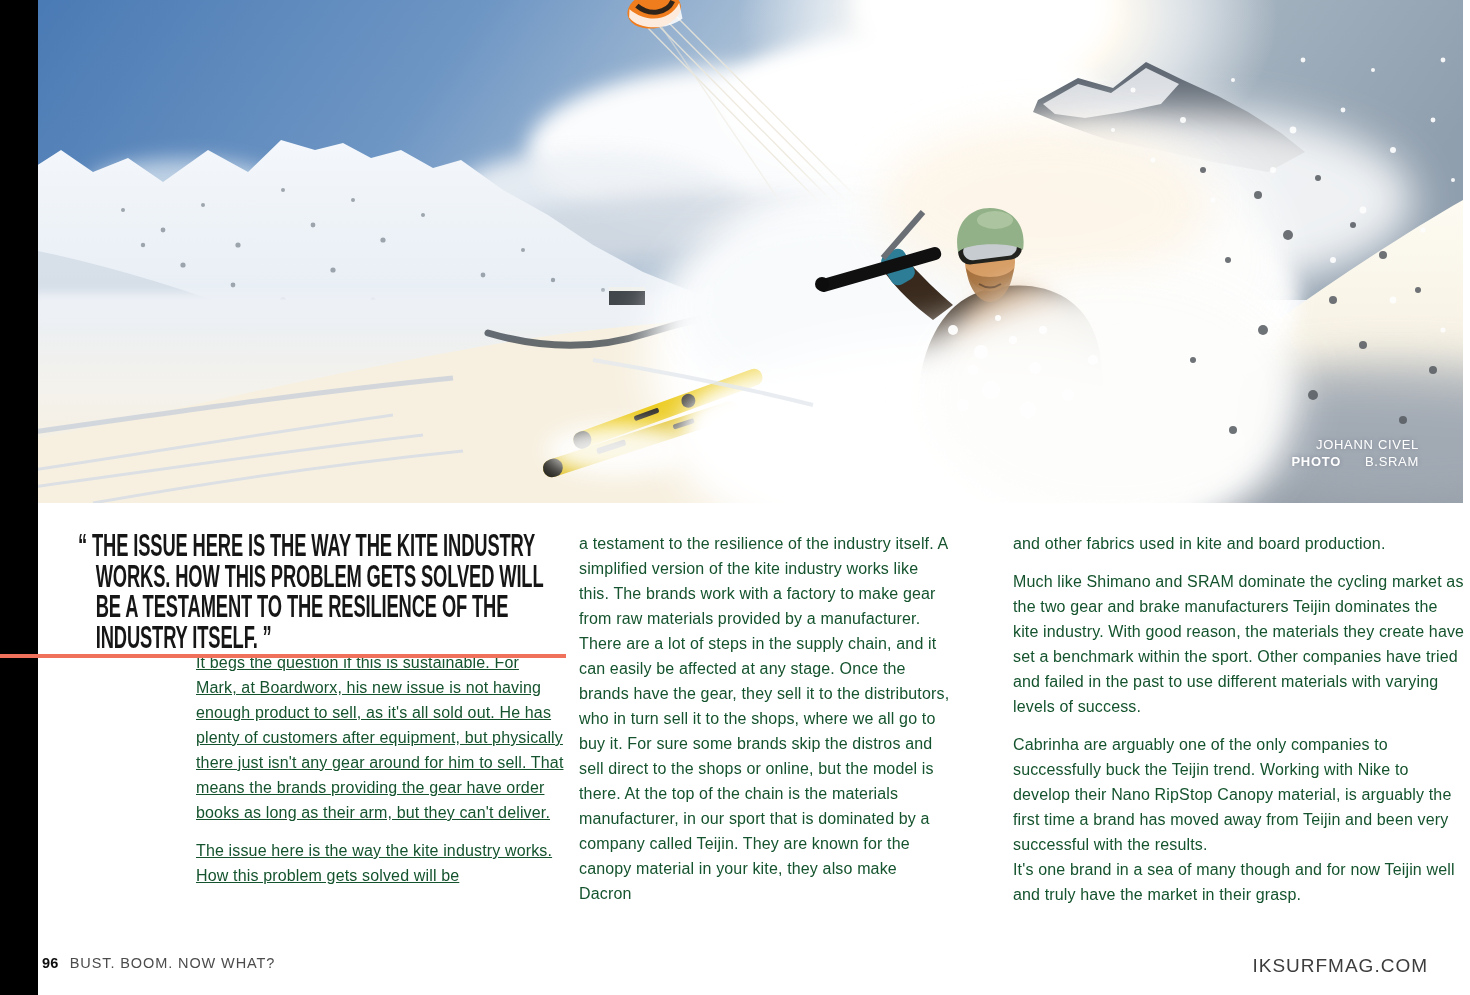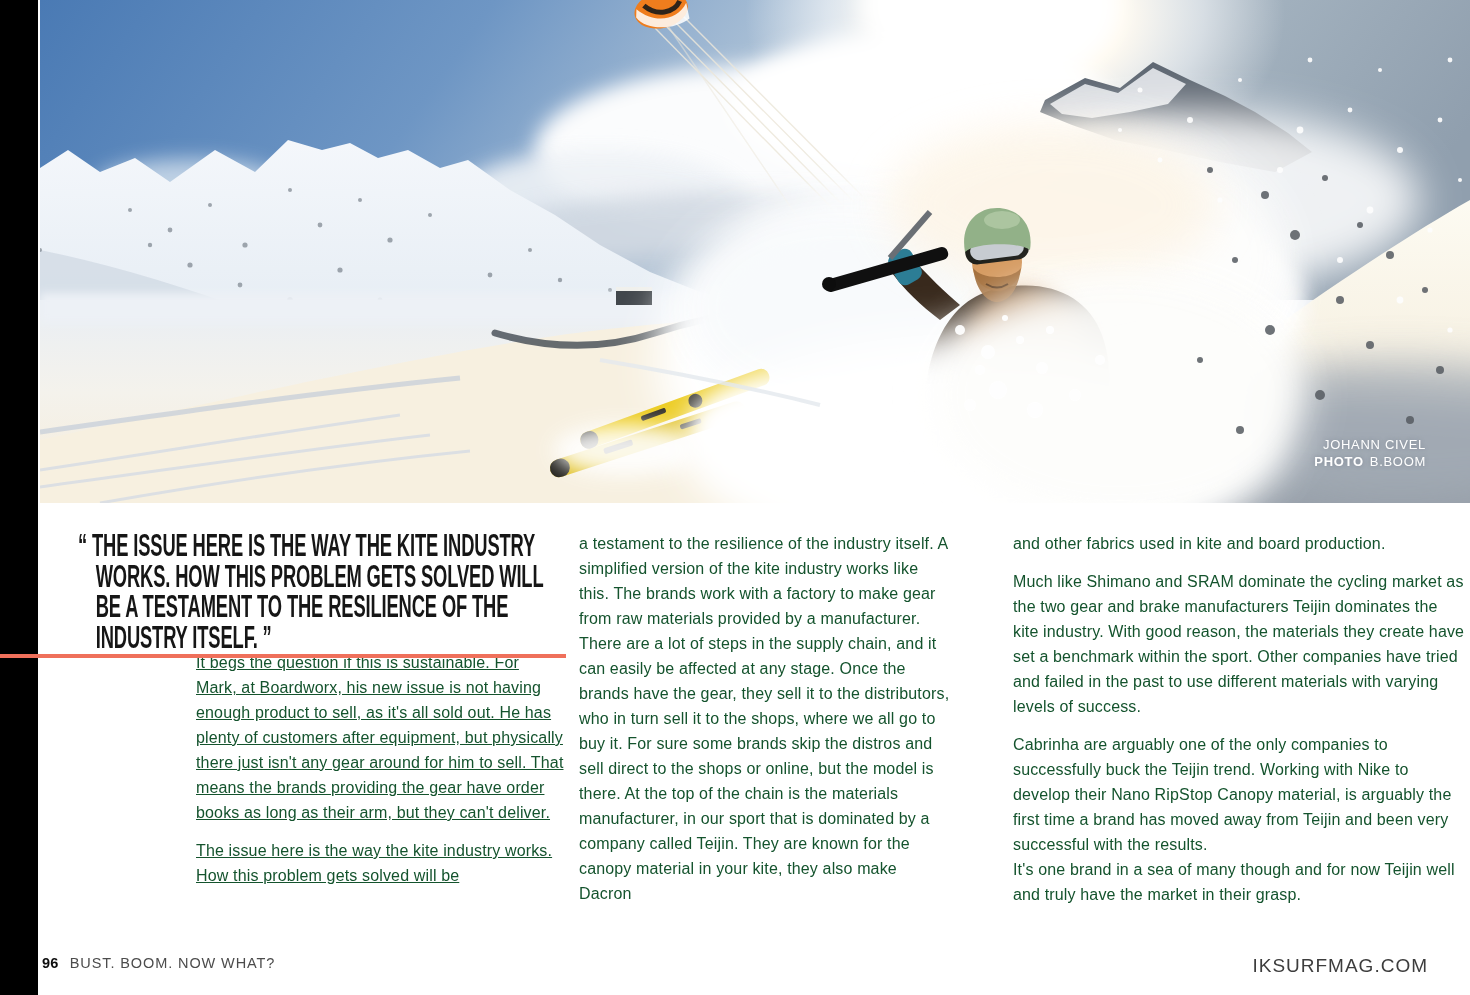--- a/index.html
+++ b/index.html
@@ -1,24 +1,24 @@
 <!DOCTYPE html>
 <html><head>
 <meta charset="utf-8">
 <style>
   html,body{margin:0;padding:0;background:#e9e9e9;}
   .page{position:relative;width:1470px;height:995px;background:#ffffff;overflow:hidden;
         font-family:"Liberation Sans",sans-serif;color:#2f2f2f;}
   .left-bar{position:absolute;left:0;top:0;width:38px;height:995px;background:#000;z-index:1;}
   
-  .hero{position:absolute;left:40px;top:0;width:1430px;height:503px;overflow:hidden;background:#7d96b4;}
+  .hero{position:absolute;left:33px;top:0;width:1430px;height:503px;overflow:hidden;background:#7d96b4;}
   .hero svg{position:absolute;left:0;top:0;width:100%;height:100%;display:block;}
   .credit{position:absolute;right:44px;top:436px;text-align:right;color:#ffffff;
           font-size:13px;line-height:17px;letter-spacing:.7px;text-shadow:0 0 4px rgba(90,100,115,.45);}
-  .credit .b{font-weight:700;margin-right:6px;}
+  .credit .b{font-weight:700;margin-right:24px;}
   
   .quote{position:absolute;left:78px;top:531px;width:780px;color:#161616;font-weight:700;
          font-size:28px;line-height:27.5px;white-space:nowrap;letter-spacing:-.2px;
          transform:scale(.655,1.1);transform-origin:0 0;z-index:2;}
   .quote .ql+.ql{padding-left:27px;}
   .rule{position:absolute;left:0;top:654px;width:566px;height:4px;background:#ef705b;z-index:2;}
   
   .bodycol{position:absolute;font-size:16px;line-height:25px;letter-spacing:.15px;color:#14532d;}
   .bodycol p{margin:0 0 13px 0;white-space:pre-line;}
   .col-left{left:196px;top:650px;width:368px;text-decoration:underline;}
@@ -257,21 +257,21 @@
         <path d="M0,487 C140,468 260,450 390,435"></path>
         <path d="M60,503 C180,482 300,464 430,451"></path>
       </g>
       <path d="M0,432 C140,412 280,392 420,378" stroke="#c3ccd8" stroke-width="5" fill="none" opacity=".7"></path>
       <path d="M560,360 C620,370 700,385 780,405" stroke="#e4e8ee" stroke-width="4" fill="none" opacity=".8"></path>
     </svg>
 
     <div class="credit">
       <div>JOHANN CIVEL</div>
       <div>
-        <span class="b">PHOTO</span><span>B.BOOM</span>
+        <span class="b">PHOTO</span><span>B.SRAM</span>
       </div>
     </div>
   </div>
 
   <div class="quote">
     <div class="ql">“ THE ISSUE HERE IS THE WAY THE KITE INDUSTRY</div>
     <div class="ql">WORKS. HOW THIS PROBLEM GETS SOLVED WILL</div>
     <div class="ql">BE A TESTAMENT TO THE RESILIENCE OF THE</div>
     <div class="ql">INDUSTRY ITSELF.  ”</div>
   </div>

